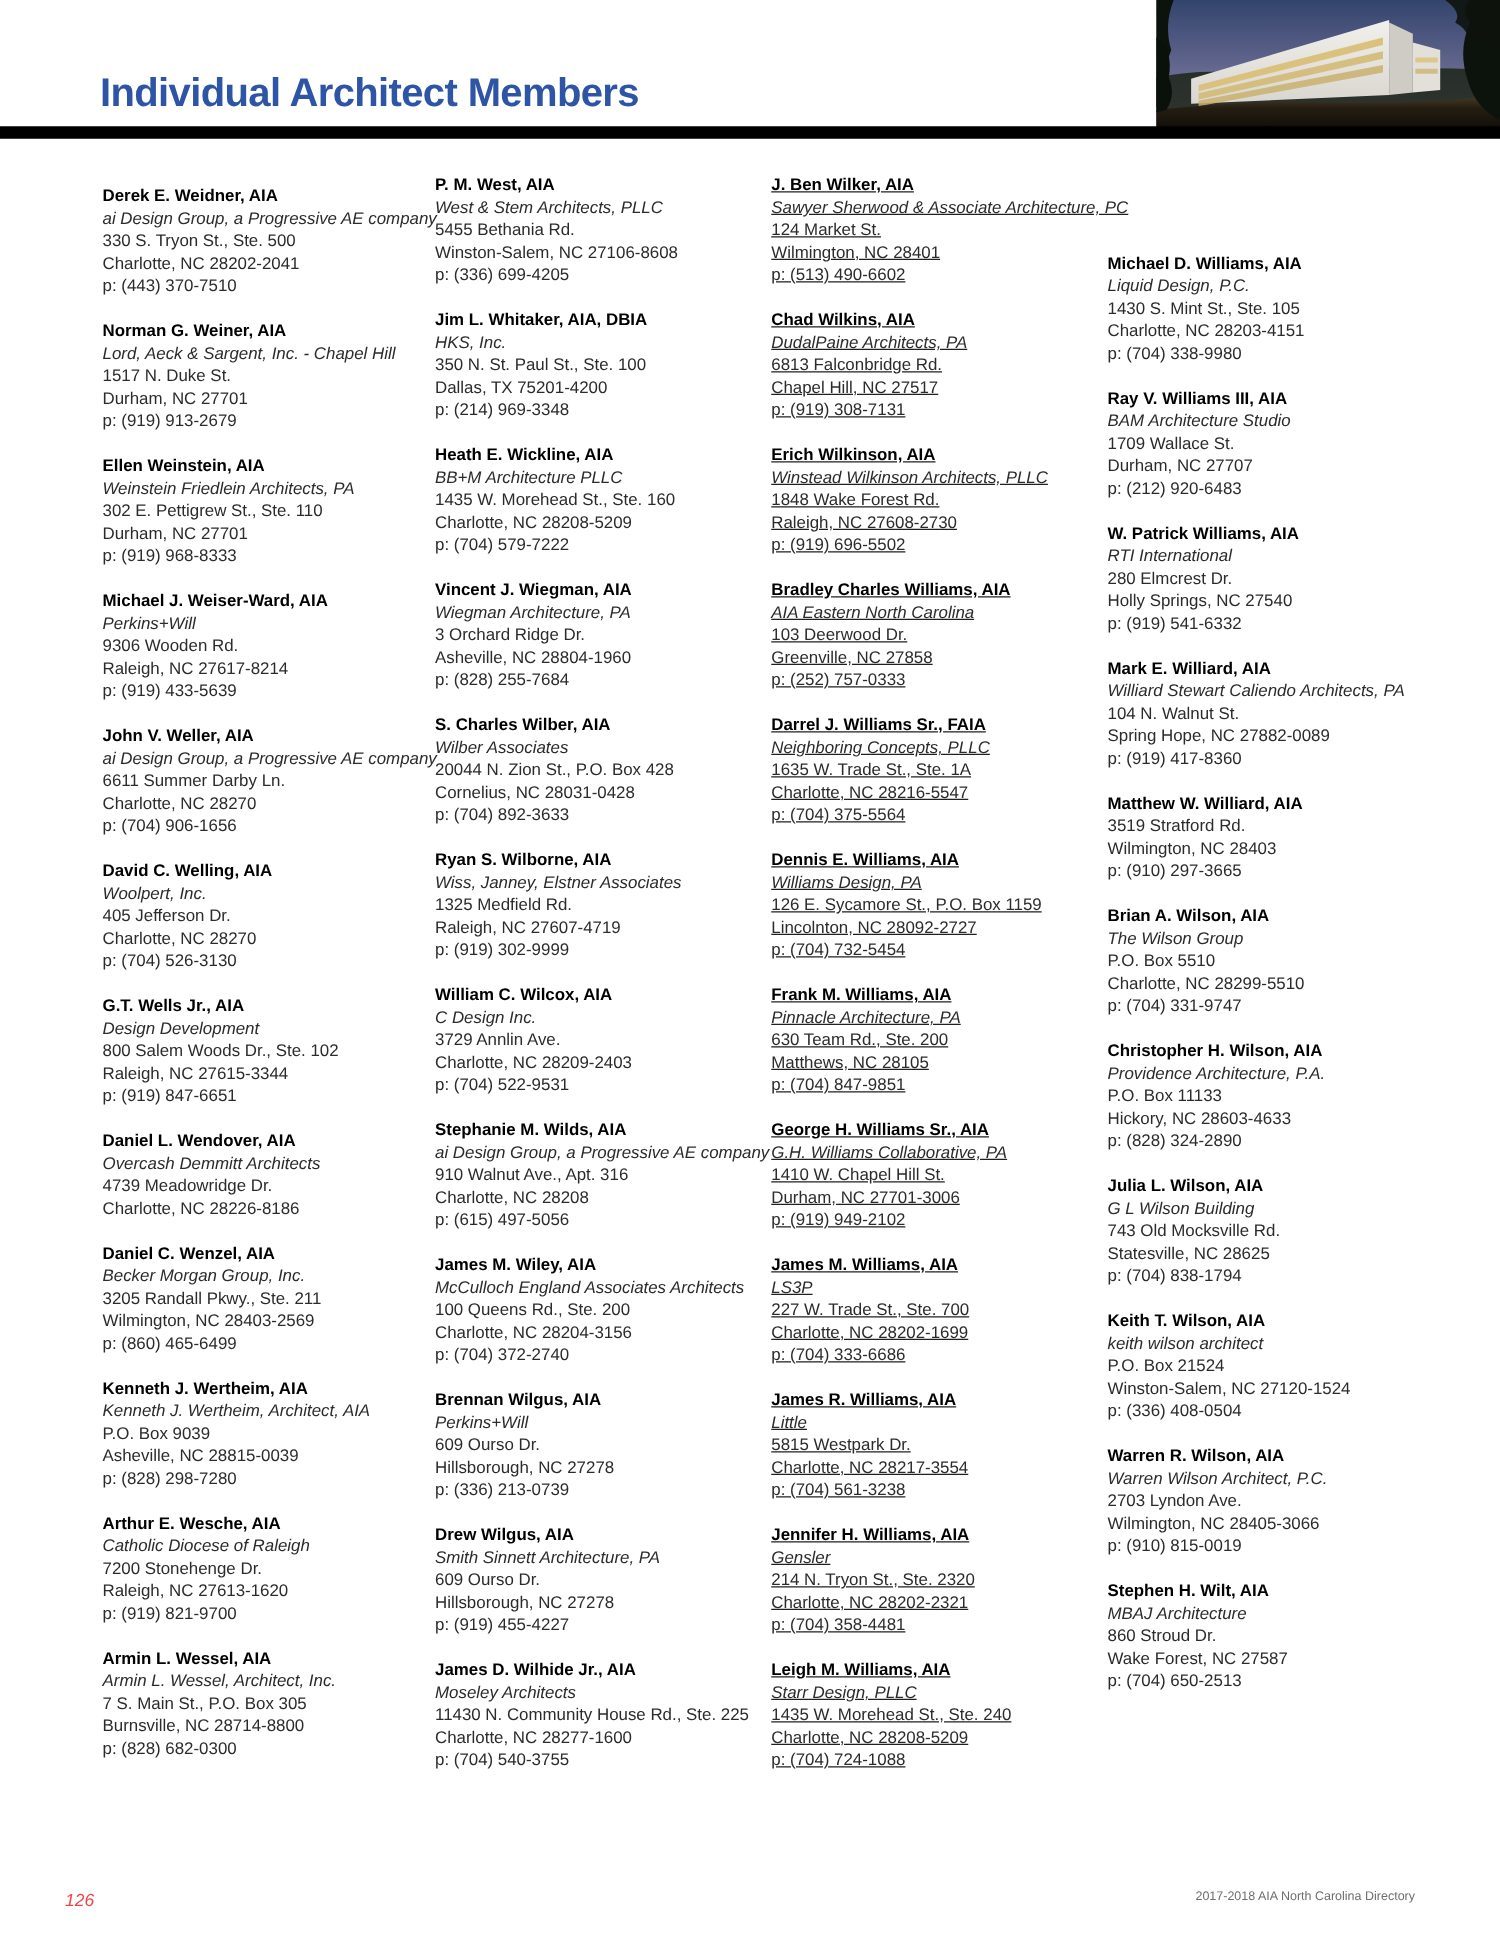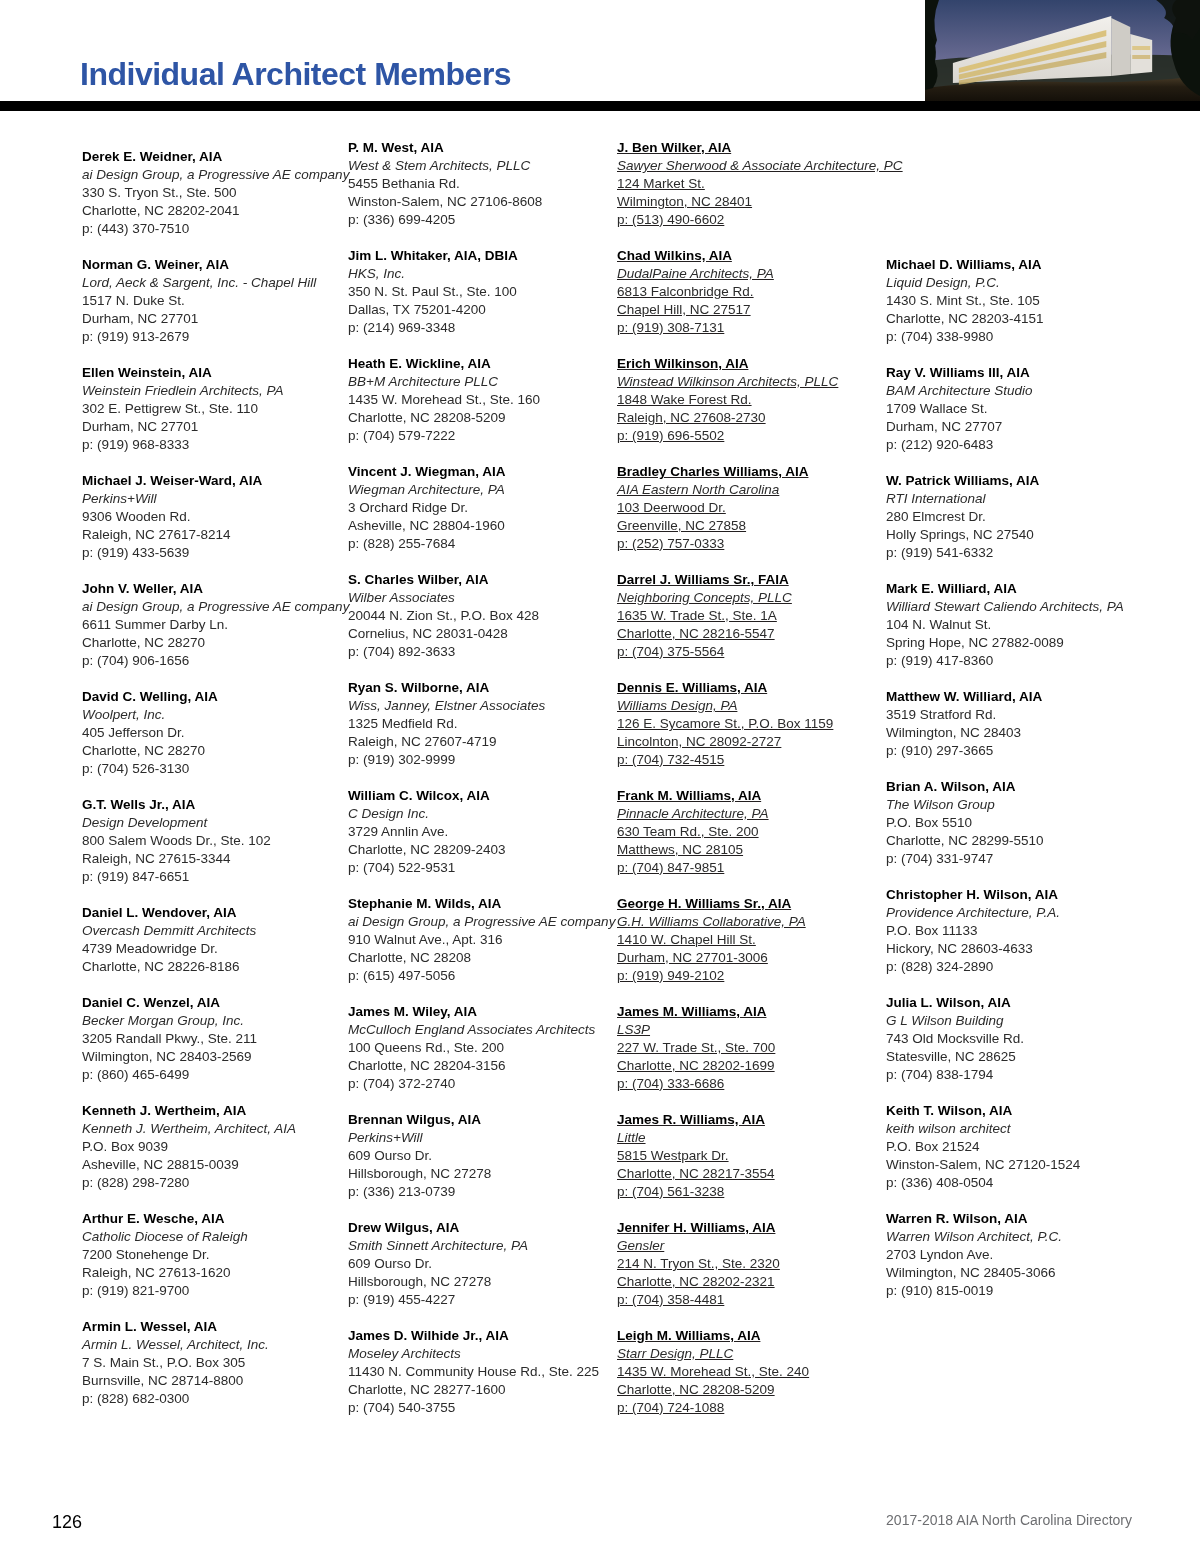--- a/index.html
+++ b/index.html
@@ -59,28 +59,29 @@
   .entry div { font-size: 13.5px; line-height: 18px; white-space: nowrap; }
   .entry .name { font-weight: bold; color: #000000; }
   .entry .firm { font-style: italic; color: #2b2b2b; }
   .entry .addr, .entry .phone { color: #2b2b2b; }
 
   
   .footer-left {
     position: absolute;
     left: 52px;
     top: 1512px;
-    font-size: 18px;
-    color: #000000;
+    font-size: 14px;
+    color: #ef4444;
+    font-style: italic;
   }
   .footer-right {
     position: absolute;
     right: 68px;
     top: 1512px;
-    font-size: 14px;
+    font-size: 10px;
     color: #6d6e71;
   }
 </style>
 </head>
 <body>
 
 <div class="header">
   <h1 class="page-title" style="color: rgb(46, 85, 165);">Individual Architect Members</h1>
 
   <svg class="header-photo" viewBox="0 0 276 103" preserveAspectRatio="none" aria-hidden="true">
@@ -335,21 +336,21 @@
   <div class="firm">Neighboring Concepts, PLLC</div>
         <div class="addr">1635 W. Trade St., Ste. 1A</div>
         <div class="addr">Charlotte, NC 28216-5547</div>
         <div class="phone">p: (704) 375-5564</div>
       </div>
       <div class="entry">
     <div class="name">Dennis E. Williams, AIA</div>
   <div class="firm">Williams Design, PA</div>
         <div class="addr">126 E. Sycamore St., P.O. Box 1159</div>
         <div class="addr">Lincolnton, NC 28092-2727</div>
-        <div class="phone">p: (704) 732-4515</div>
+        <div class="phone">p: (704) 732-5454</div>
       </div>
       <div class="entry">
     <div class="name">Frank M. Williams, AIA</div>
   <div class="firm">Pinnacle Architecture, PA</div>
         <div class="addr">630 Team Rd., Ste. 200</div>
         <div class="addr">Matthews, NC 28105</div>
         <div class="phone">p: (704) 847-9851</div>
       </div>
       <div class="entry">
     <div class="name">George H. Williams Sr., AIA</div>
@@ -450,17 +451,24 @@
         <div class="addr">Winston-Salem, NC 27120-1524</div>
         <div class="phone">p: (336) 408-0504</div>
       </div>
       <div class="entry">
     <div class="name">Warren R. Wilson, AIA</div>
   <div class="firm">Warren Wilson Architect, P.C.</div>
         <div class="addr">2703 Lyndon Ave.</div>
         <div class="addr">Wilmington, NC 28405-3066</div>
         <div class="phone">p: (910) 815-0019</div>
       </div>
+      <div class="entry">
+    <div class="name">Stephen H. Wilt, AIA</div>
+  <div class="firm">MBAJ Architecture</div>
+        <div class="addr">860 Stroud Dr.</div>
+        <div class="addr">Wake Forest, NC 27587</div>
+        <div class="phone">p: (704) 650-2513</div>
+      </div>
     </div>
   </div>
 
 <div class="footer-left">126</div>
 <div class="footer-right">2017-2018 AIA North Carolina Directory</div>
 
 </body></html>

